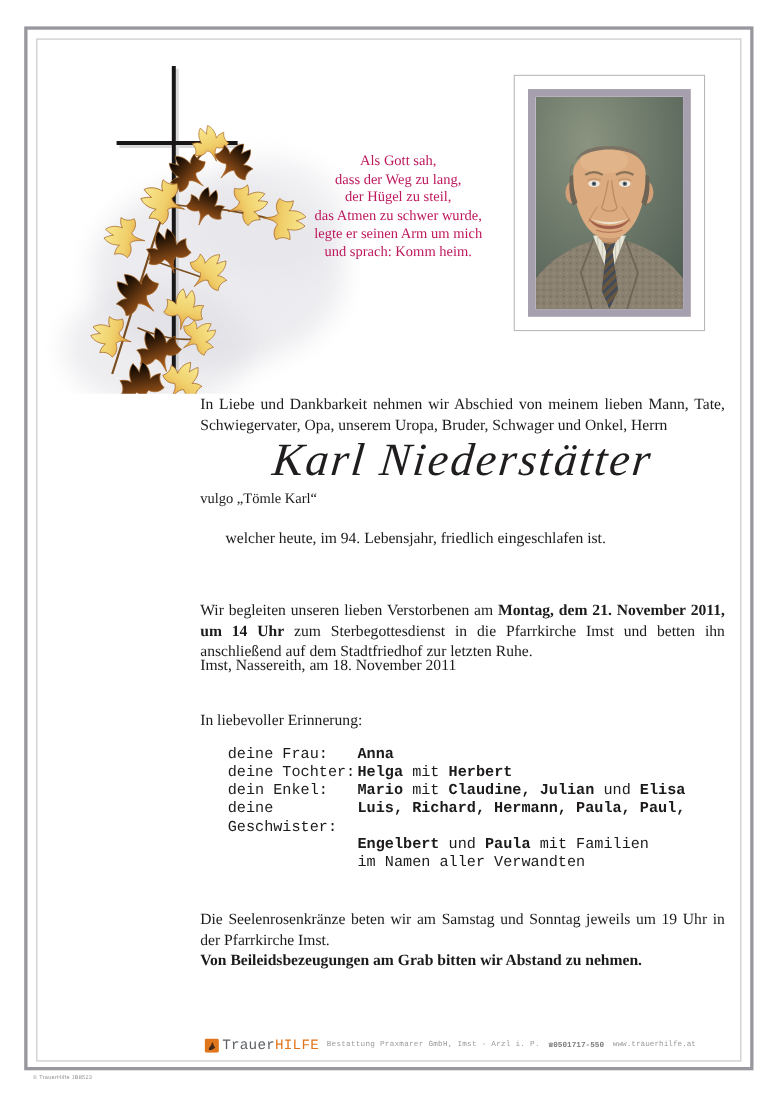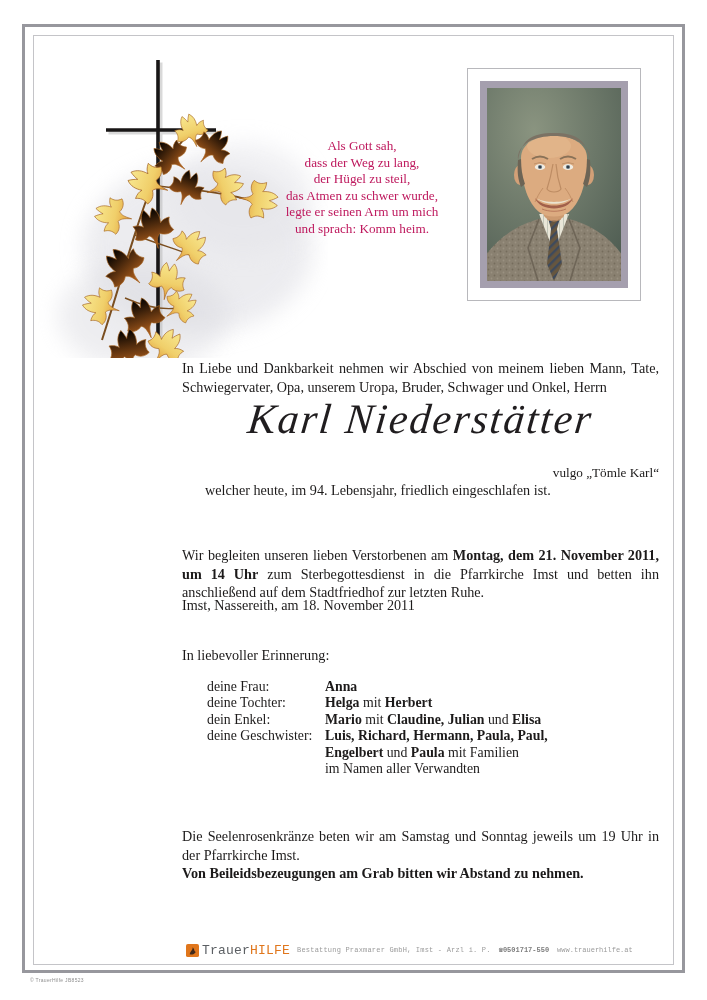--- a/index.html
+++ b/index.html
@@ -14,27 +14,27 @@
         border:1px solid #b8b8bc;background:#fff;padding:12px;box-sizing:border-box;}
   .photo-frame{width:100%;height:100%;border:7px solid #a59fae;box-sizing:border-box;overflow:hidden;}
   .photo-frame svg{display:block;}
   .poem{position:absolute;left:247px;top:138px;width:230px;text-align:center;
         font-size:13.2px;line-height:16.6px;color:#be185d;}
   .block{position:absolute;left:182px;width:477px;font-size:14.2px;line-height:18.6px;}
   .justify{text-align:justify;margin-top:16px;}
   .intro{top:343px;}
   .name{top:394px;text-align:center;font-size:42px;line-height:50px;font-style:italic;
         letter-spacing:2px;color:#201d1f;transform:skewX(-6deg);}
-  .vulgo{top:464px;text-align:right;font-size:13.2px;}
+  .vulgo{top:444px;text-align:left;font-size:13.2px;}
   .death{top:481px;margin-left:23px;}
   .funeral{top:530px;}
   .dateline{top:596px;}
   .memory{top:646px;}
   .family{position:absolute;left:207px;top:679px;width:452px;font-size:13.8px;line-height:16.4px;}
-  .fam-row{display:flex;}
+  .fam-row{display:flex;font-family:Liberation Mono, monospace;}
   .fam-label{width:118px;flex:0 0 118px;}
   .fam-value{flex:1;}
   .rosary{top:811px;}
   .condolence{top:864px;font-weight:bold;}
   .b{font-weight:bold;}
   .footer{position:absolute;left:186px;top:942px;height:16px;display:flex;align-items:center;
         font-family:Liberation Mono, monospace;white-space:nowrap;}
   .logo-icon{width:13px;height:13px;margin-right:3px;}
   .brand{font-size:13px;letter-spacing:.2px;}
   .brand-1{color:#5b5f63;}

